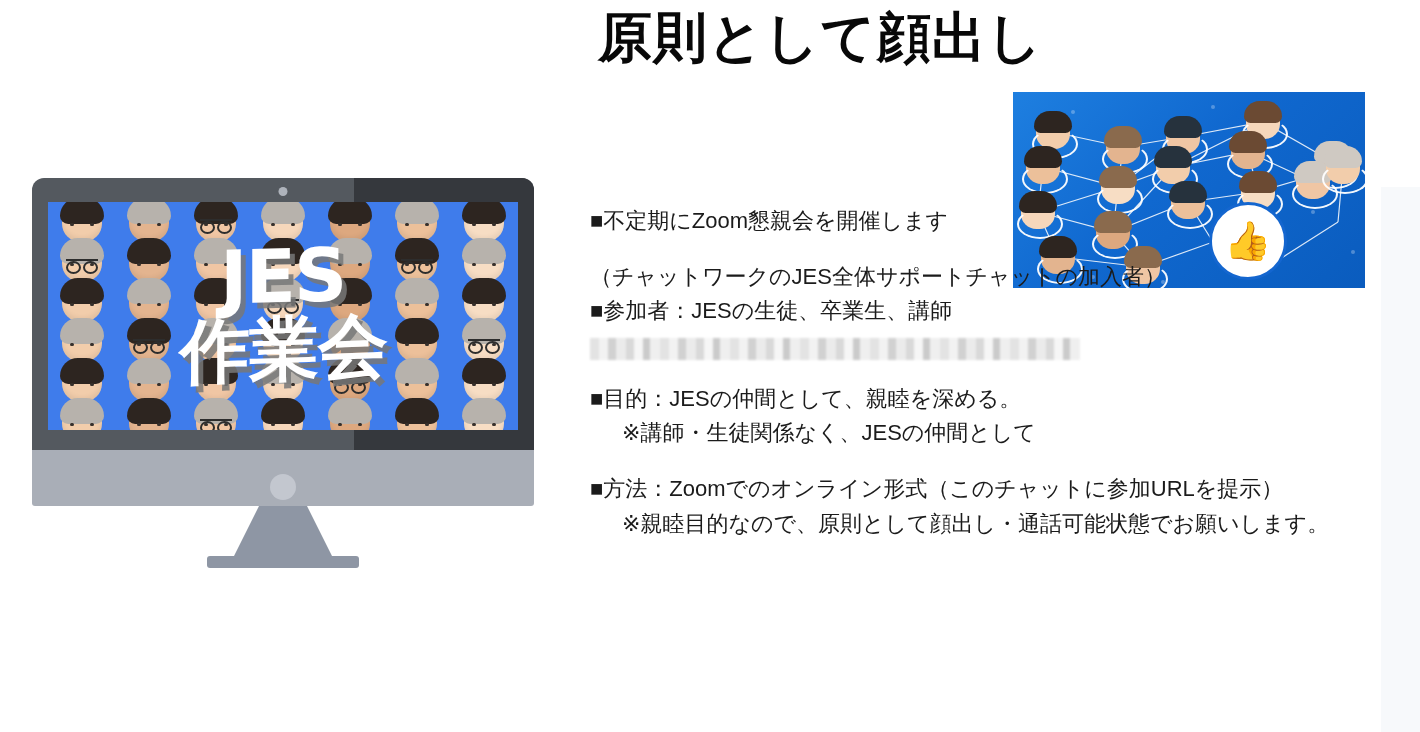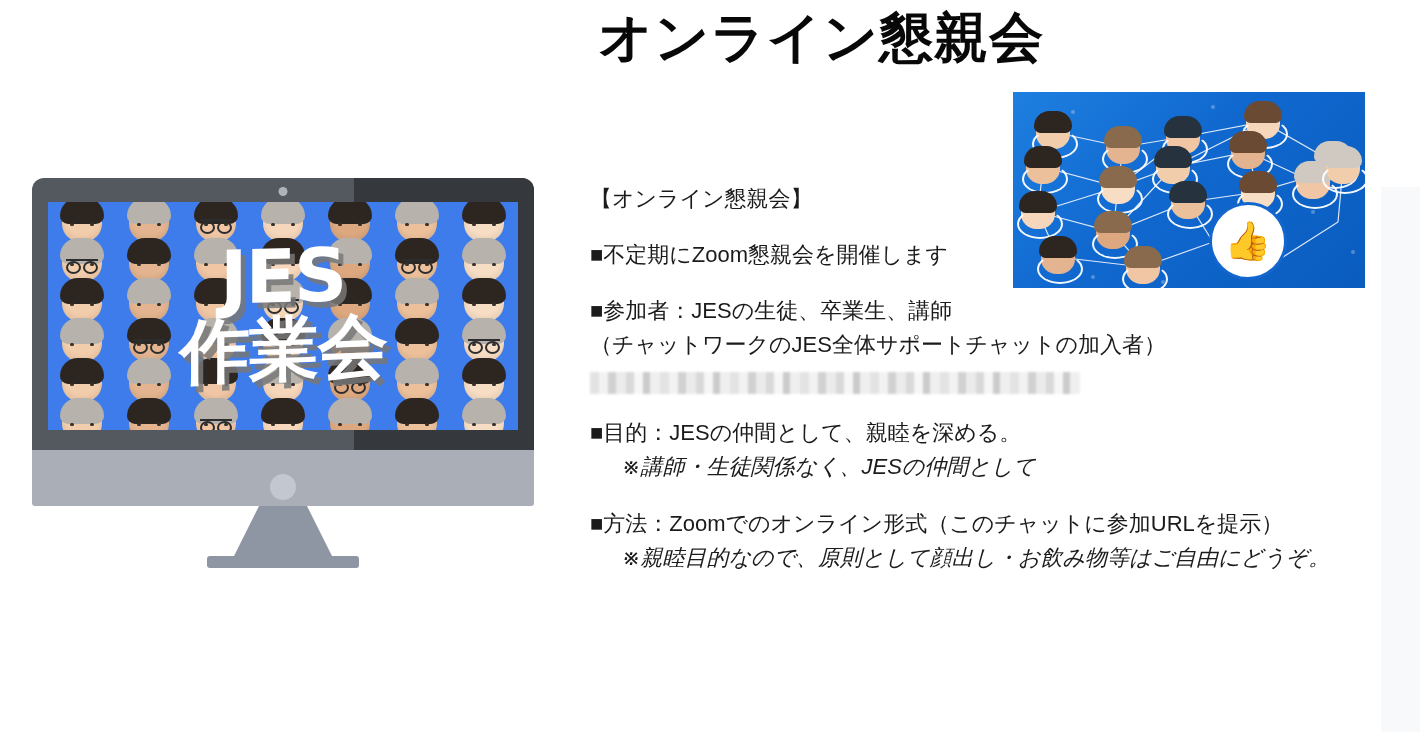--- a/index.html
+++ b/index.html
@@ -145,21 +145,21 @@
   }
   .thumb span{font-size:38px;line-height:1;color:#1466cf;}
 
   
   .body{
     position:absolute;left:0;top:182px;width:790px;
     font-size:22px;line-height:1.55;color:#1b1b1b;
   }
   .body p{margin:0;}
   .gap{height:22px;}
-  .indent{padding-left:32px;font-style:italic;}
+  .indent{padding-left:32px;}
   .redact{
     margin-top:10px;
     width:490px;height:22px;
     background:
       repeating-linear-gradient(90deg,
         #e2e2e2 0 9px,#f2f2f2 9px 18px,#cfcfcf 18px 26px,#eaeaea 26px 36px,
         #d8d8d8 36px 44px,#f6f6f6 44px 53px,#c9c9c9 53px 60px,#efefef 60px 70px);
     filter:blur(1px);
     opacity:.95;
   }
@@ -477,33 +477,32 @@
           <div class="ring"></div>
         </div>
       </div>
     <div class="thumb">
       <span>👍</span>
     </div>
   </div>
 
   <div class="col">
 
-    <div class="headline">オンライン懇親会</div>
+    <div class="headline">原則として顔出し</div>
 
     <div class="body">
-      <p>【オンライン懇親会】</p>
       <div class="gap"></div>
       <p>■不定期にZoom懇親会を開催します</p>
       <div class="gap"></div>
+      <p>（チャットワークのJES全体サポートチャットの加入者）</p>
       <p>■参加者：JESの生徒、卒業生、講師</p>
-      <p>（チャットワークのJES全体サポートチャットの加入者）</p>
       <div class="redact"></div>
       <div class="gap"></div>
       <p>■目的：JESの仲間として、親睦を深める。</p>
       <p class="indent">※講師・生徒関係なく、JESの仲間として</p>
       <div class="gap"></div>
       <p>■方法：Zoomでのオンライン形式（このチャットに参加URLを提示）</p>
-      <p class="indent">※親睦目的なので、原則として顔出し・お飲み物等はご自由にどうぞ。</p>
+      <p class="indent">※親睦目的なので、原則として顔出し・通話可能状態でお願いします。</p>
       <div class="gap"></div>
     </div>
 
   </div>
 </div>
 
 </body></html>

